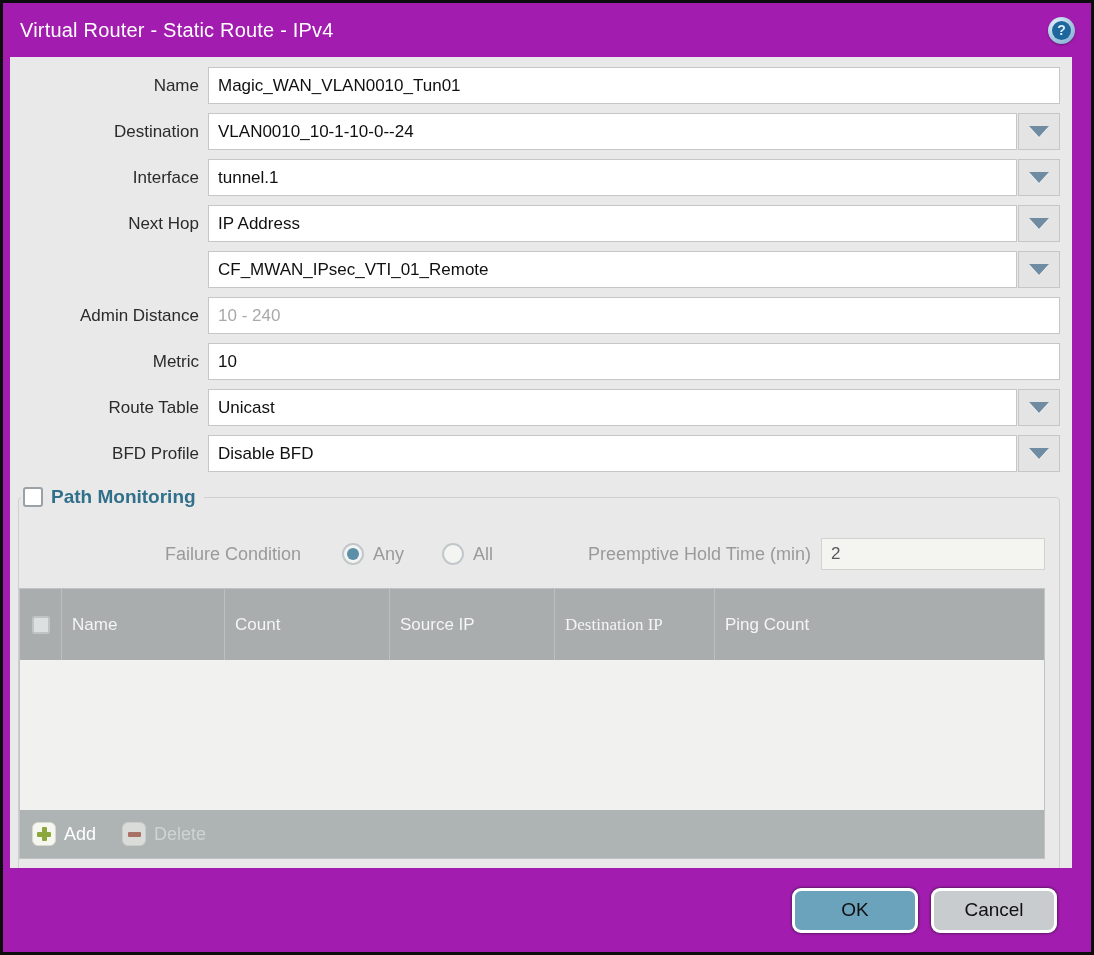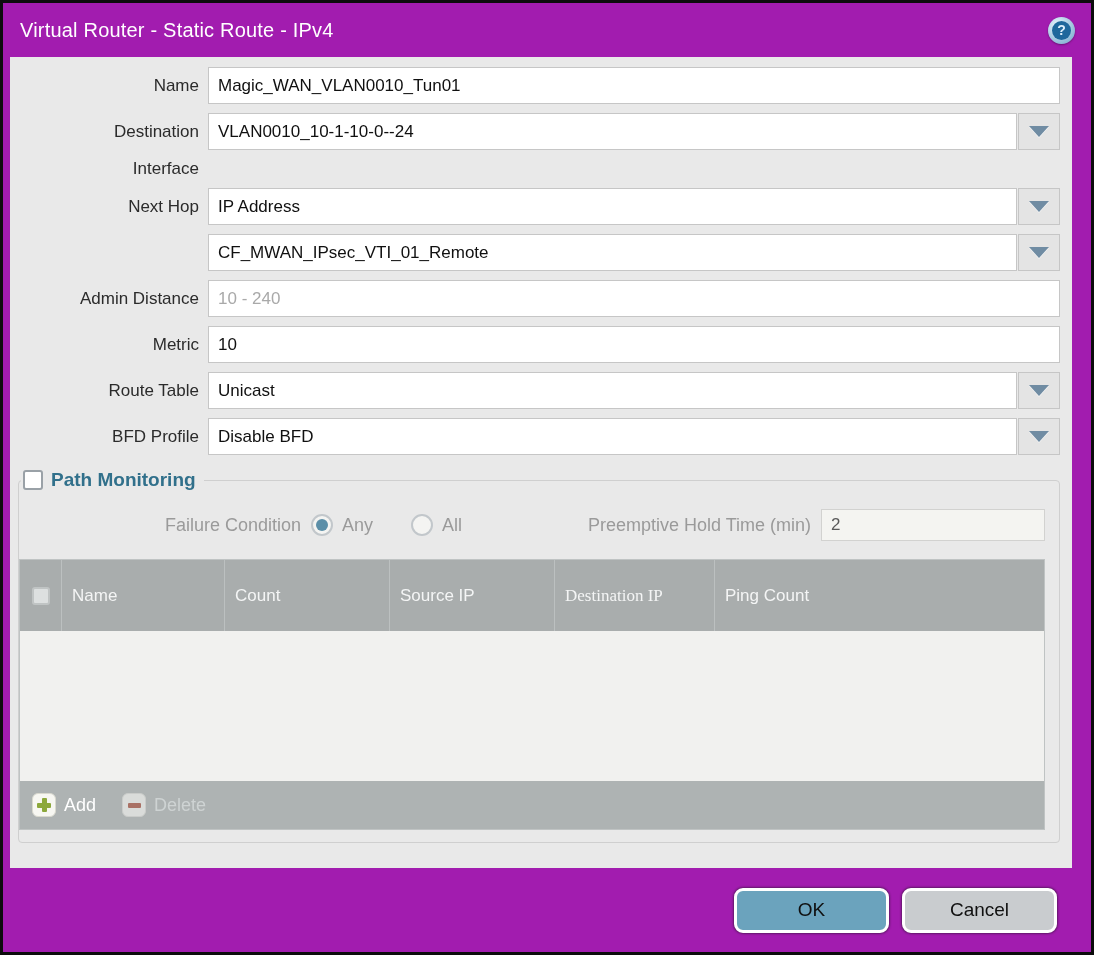--- a/index.html
+++ b/index.html
@@ -80,21 +80,22 @@
     display: flex; align-items: center; gap: 8px;
     padding: 0 8px 0 2px; margin-left: 2px;
   }
   .pm-checkbox {
     width: 20px; height: 20px; background: #ffffff;
     border: 2px solid #9aa1a7; border-radius: 3px; cursor: pointer;
   }
   .pm-title { font-size: 19px; font-weight: bold; color: #31708b; }
   .pm-row {
     display: flex; align-items: center;
-    margin: 16px 0 18px 0;
+    margin: 28px 0 18px 0;
+    gap: 31px;
   }
   .dis-lbl { font-size: 18px; color: #9a9a9a; white-space: nowrap; }
   .fc-label { flex: 0 0 292px; text-align: right; padding-right: 10px; }
   .radio-group { display: flex; align-items: center; gap: 38px; }
   .radio-opt { display: flex; align-items: center; gap: 9px; }
   .radio {
     width: 22px; height: 22px; border-radius: 50%;
     background: #f4f4f2; border: 2px solid #c2c7cb;
     display: flex; align-items: center; justify-content: center;
   }
@@ -150,21 +151,21 @@
   .minus-h { width: 13px; height: 5px; background: #a85c4c; border-radius: 1px; position: absolute; }
   .tool-label { font-size: 18px; color: #ffffff; }
   .tool-label.disabled { color: #ced3d3; }
   
   .band {
     flex: 0 0 84px;
     display: flex; align-items: center; justify-content: flex-end;
     gap: 13px; padding-right: 34px;
   }
   .btn {
-    width: 155px; height: 45px; border-radius: 9px;
+    width: 126px; height: 45px; border-radius: 9px;
     border: 3px solid #ffffff;
     font-family: "Liberation Sans", sans-serif;
     font-size: 19px; color: #101010;
     display: flex; align-items: center; justify-content: center;
     cursor: pointer; box-shadow: 0 0 2px 1px rgba(20,20,20,.45);
   }
   .btn.ok { background: #6ba3bd; }
   .btn.cancel { background: #c9cccf; }
 </style>
 </head>
@@ -193,20 +194,26 @@
       <div class="field">
         <input class="txt" type="text" value="VLAN0010_10-1-10-0--24" style="">
         <div class="dd-btn">
           <span class="tri"></span>
         </div>
       </div>
     </div>
 
     <div class="row">
       <label class="lbl">Interface</label>
+      <div class="field">
+        <input class="txt" type="text" value="tunnel.1" style="">
+        <div class="dd-btn">
+          <span class="tri"></span>
+        </div>
+      </div>
     </div>
 
     <div class="row">
       <label class="lbl">Next Hop</label>
       <div class="field">
         <input class="txt" type="text" value="IP Address" style="">
         <div class="dd-btn">
           <span class="tri"></span>
         </div>
       </div>

